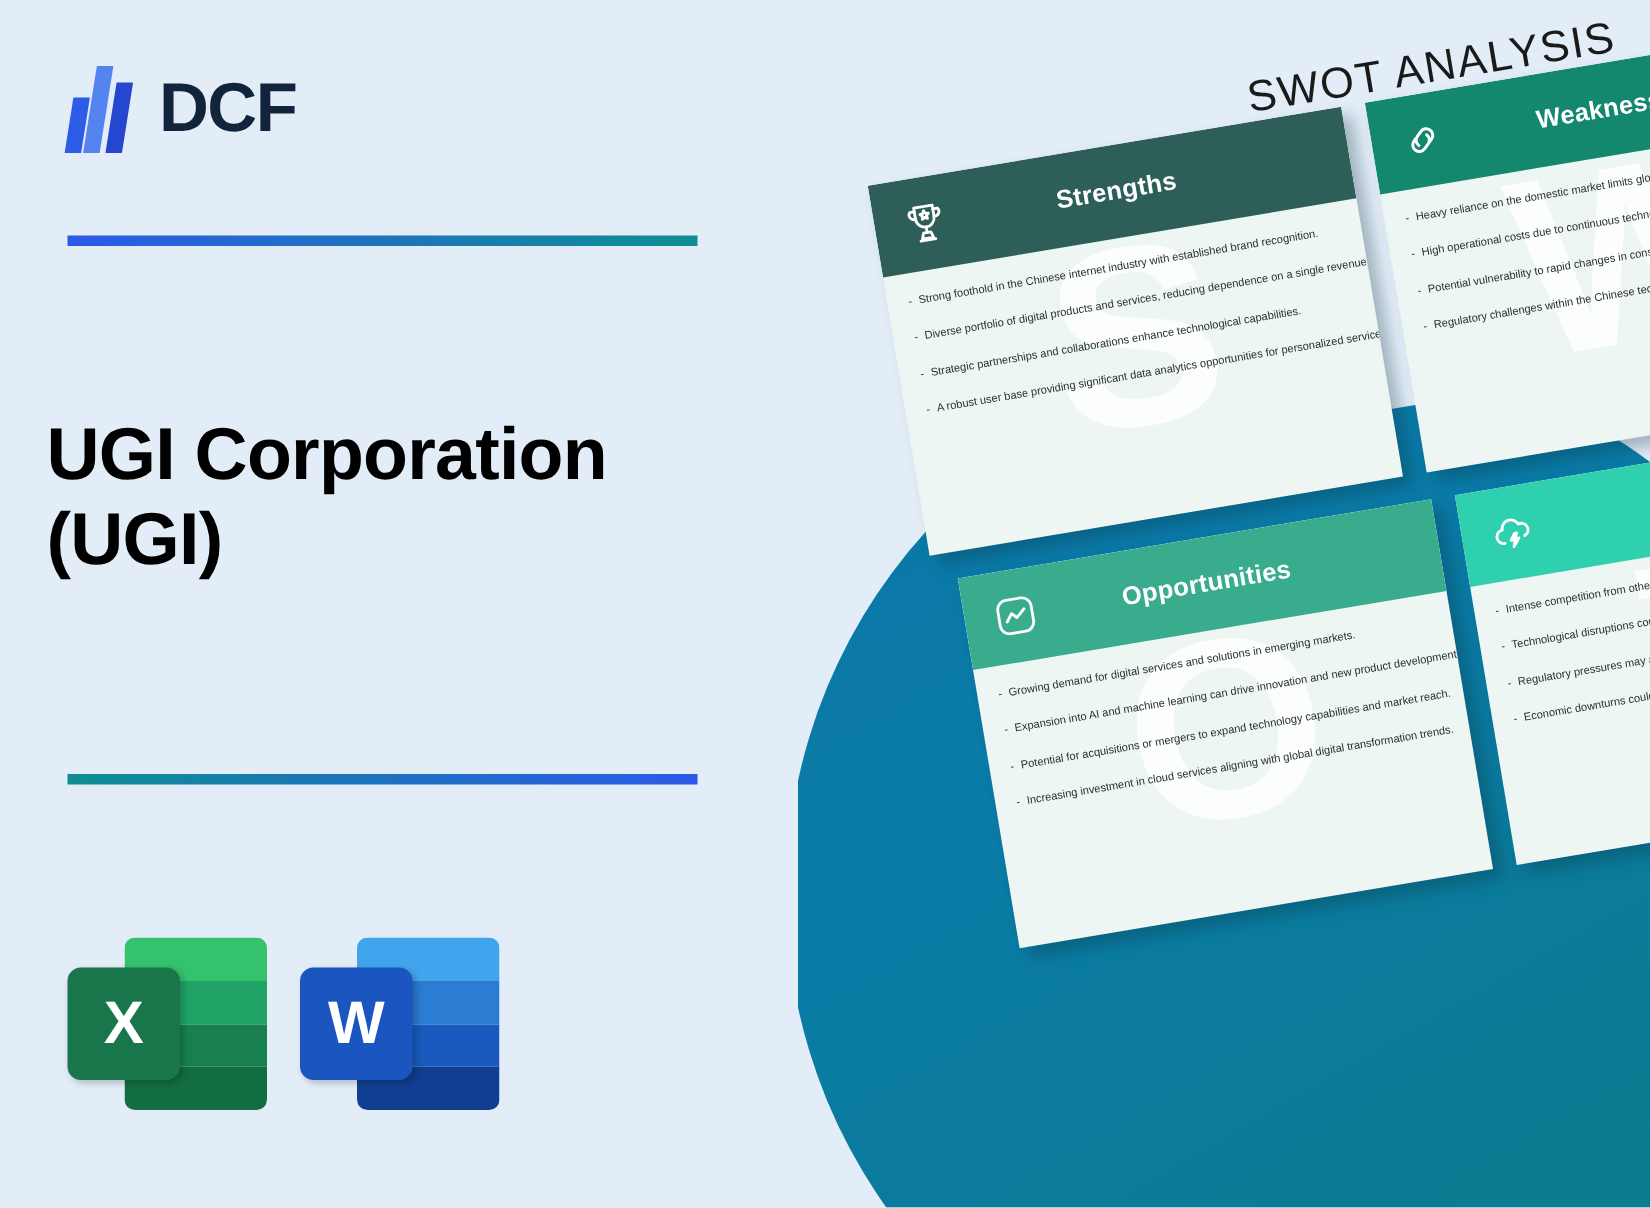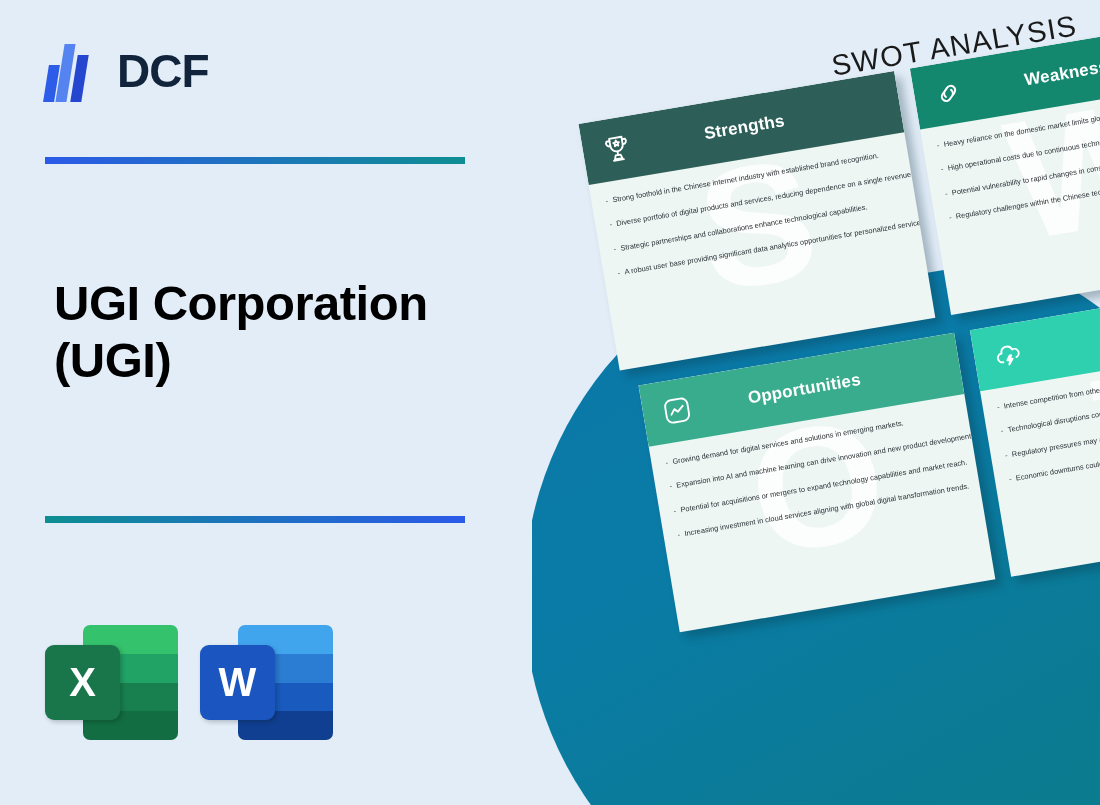--- a/index.html
+++ b/index.html
@@ -116,21 +116,21 @@
     white-space:nowrap;
   }
   .bullet::before{
     content:"-";
     position:absolute;left:0;top:0;
   }
 
   
   #brand{
     position:absolute;left:45px;top:40px;
-    display:flex;align-items:center;gap:30px;
+    display:flex;align-items:center;gap:19px;
   }
   #brand-mark{position:relative;width:42px;height:62px;}
   #brand-mark i{
     position:absolute;bottom:0;
     width:11px;
     transform:skewX(-9deg);
     display:block;
   }
   #brand-mark i:nth-child(1){left:1px;height:37px;background:#2d5ce8;}
   #brand-mark i:nth-child(2){left:15px;height:58px;background:#5584f0;}
@@ -139,21 +139,21 @@
     font-size:46px;font-weight:bold;color:#11243b;letter-spacing:-1px;
   }
 
   .rule{
     position:absolute;left:45px;width:420px;height:7px;
   }
   #rule-top{top:157px;background:linear-gradient(90deg,#2b5ae8 0%,#1f72c0 45%,#0e8e93 100%);}
   #rule-bottom{top:516px;background:linear-gradient(90deg,#0d8e92 0%,#1f6fc4 55%,#2b5ae8 100%);}
 
   #page-title{
-    position:absolute;left:54px;top:275px;
+    position:absolute;left:31px;top:275px;
     width:460px;
     font-size:49px;font-weight:bold;color:#000;
     line-height:1.16;
     letter-spacing:-.5px;
   }
 
   #file-icons{
     position:absolute;left:45px;top:620px;
     display:flex;gap:22px;
   }

